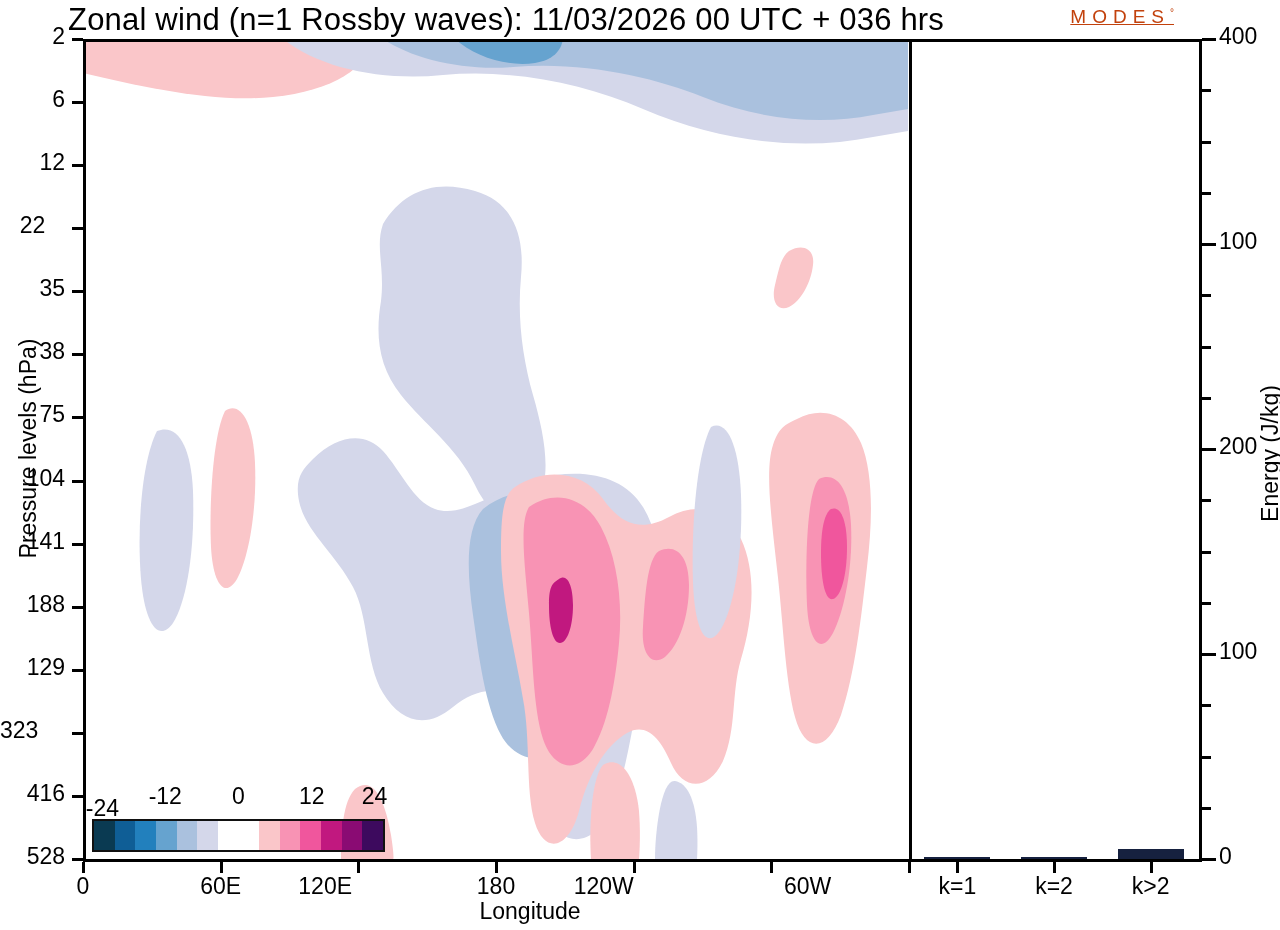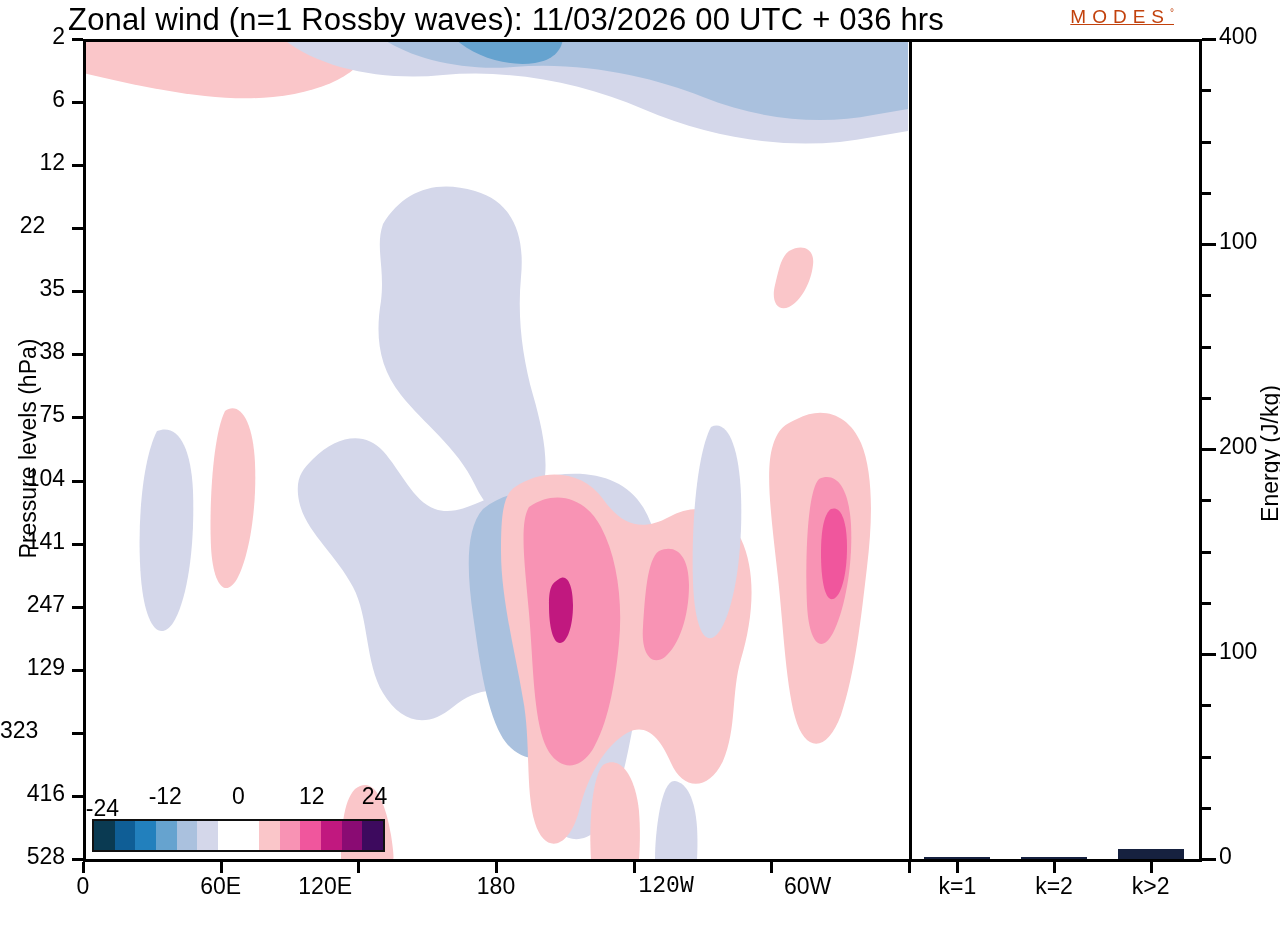--- a/index.html
+++ b/index.html
@@ -35,20 +35,21 @@
 </head>
 <body>
 
 <div id="stage">
 
   <div class="title">Zonal wind (n=1 Rossby waves):  11/03/2026  00 UTC  + 036 hrs</div>
   <div class="brand"><span>MODES</span><sup>°</sup></div>
 
   <div class="axis-title" id="ylabel-left">Pressure levels (hPa)</div>
   <div class="axis-title" id="ylabel-right">Energy (J/kg)</div>
+  <div class="axis-title" id="xlabel">Longitude</div>
 
   <div id="field">
     <svg class="blobs" viewBox="0 0 825 820" preserveAspectRatio="none">
 
       <path d="M0,0 L290,0 C286,28 250,52 190,58 C130,64 60,48 0,34 Z" fill="#fac6c9"></path>
 
       <path d="M200,0 C238,30 300,42 360,36 C430,30 500,44 560,70 C640,104 720,112 790,98 L825,92 L825,0 Z" fill="#d4d7ea"></path>
       <path d="M300,0 C330,20 380,32 430,28 C500,22 570,38 620,58 C680,82 740,86 790,76 L825,70 L825,0 Z" fill="#aac1de"></path>
       <path d="M372,0 C392,18 424,28 452,24 C470,21 478,12 480,0 Z" fill="#66a3cf"></path>
 
@@ -122,39 +123,39 @@
     <div class="tlabel" style="left: 0px; top: 275.308px; width: 65px; text-align: right;">35</div>
     <div class="tick" style="left: 72px; top: 353.385px; width: 11px; height: 3px;"></div>
     <div class="tlabel" style="left: 0px; top: 338.385px; width: 65px; text-align: right;">38</div>
     <div class="tick" style="left: 72px; top: 416.462px; width: 11px; height: 3px;"></div>
     <div class="tlabel" style="left: 0px; top: 401.462px; width: 65px; text-align: right;">75</div>
     <div class="tick" style="left: 72px; top: 479.538px; width: 11px; height: 3px;"></div>
     <div class="tlabel" style="left: 0px; top: 464.538px; width: 65px; text-align: right;">104</div>
     <div class="tick" style="left: 72px; top: 542.615px; width: 11px; height: 3px;"></div>
     <div class="tlabel" style="left: 0px; top: 527.615px; width: 65px; text-align: right;">141</div>
     <div class="tick" style="left: 72px; top: 605.692px; width: 11px; height: 3px;"></div>
-    <div class="tlabel" style="left: 0px; top: 590.692px; width: 65px; text-align: right;">247</div>
+    <div class="tlabel" style="left: 0px; top: 590.692px; width: 65px; text-align: right;">188</div>
     <div class="tick" style="left: 72px; top: 668.769px; width: 11px; height: 3px;"></div>
     <div class="tlabel" style="left: 0px; top: 653.769px; width: 65px; text-align: right;">129</div>
     <div class="tick" style="left: 72px; top: 731.846px; width: 11px; height: 3px;"></div>
     <div class="tlabel" style="left: 0px; top: 716.846px; width: 65px; text-align: left;">323</div>
     <div class="tick" style="left: 72px; top: 794.923px; width: 11px; height: 3px;"></div>
     <div class="tlabel" style="left: 0px; top: 779.923px; width: 65px; text-align: right;">416</div>
     <div class="tick" style="left: 72px; top: 858px; width: 11px; height: 3px;"></div>
     <div class="tlabel" style="left: 0px; top: 843px; width: 65px; text-align: right;">528</div>
     <div class="tick" style="left: 82px; top: 862px; width: 3px; height: 11px;"></div>
     <div class="tlabel" style="left: 23px; top: 873px; width: 120px; text-align: center;">0</div>
     <div class="tick" style="left: 219.694px; top: 862px; width: 3px; height: 11px;"></div>
     <div class="tlabel" style="left: 160.694px; top: 873px; width: 120px; text-align: center;">60E</div>
     <div class="tick" style="left: 357.306px; top: 862px; width: 3px; height: 11px;"></div>
     <div class="tlabel" style="left: 298.306px; top: 873px; width: 120px; ">120E</div>
     <div class="tick" style="left: 495px; top: 862px; width: 3px; height: 11px;"></div>
     <div class="tlabel" style="left: 436px; top: 873px; width: 120px; text-align: center;">180</div>
     <div class="tick" style="left: 632.694px; top: 862px; width: 3px; height: 11px;"></div>
-    <div class="tlabel" style="left: 573.694px; top: 873px; width: 120px; text-align: right; font-family: Liberation Mono, monospace;">120W</div>
+    <div class="tlabel" style="left: 573.694px; top: 873px; width: 120px; text-align: left;">120W</div>
     <div class="tick" style="left: 770.306px; top: 862px; width: 3px; height: 11px;"></div>
     <div class="tlabel" style="left: 711.306px; top: 873px; width: 120px; text-align: right;">60W</div>
     <div class="tick" style="left: 908px; top: 862px; width: 3px; height: 11px;"></div>
     <div class="tick" style="left: 1202px; top: 858px; width: 14px; height: 3px;"></div>
     <div class="tlabel" style="left: 1219px; top: 843px;">0</div>
     <div class="tick" style="left: 1202px; top: 806.75px; width: 9px; height: 3px;"></div>
     <div class="tick" style="left: 1202px; top: 755.5px; width: 9px; height: 3px;"></div>
     <div class="tick" style="left: 1202px; top: 704.25px; width: 9px; height: 3px;"></div>
     <div class="tick" style="left: 1202px; top: 653px; width: 14px; height: 3px;"></div>
     <div class="tlabel" style="left: 1219px; top: 638px;">100</div>

